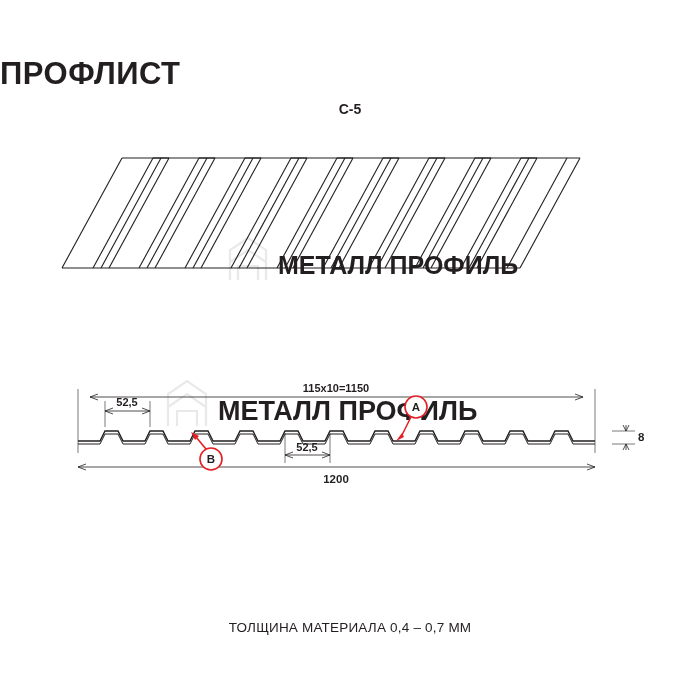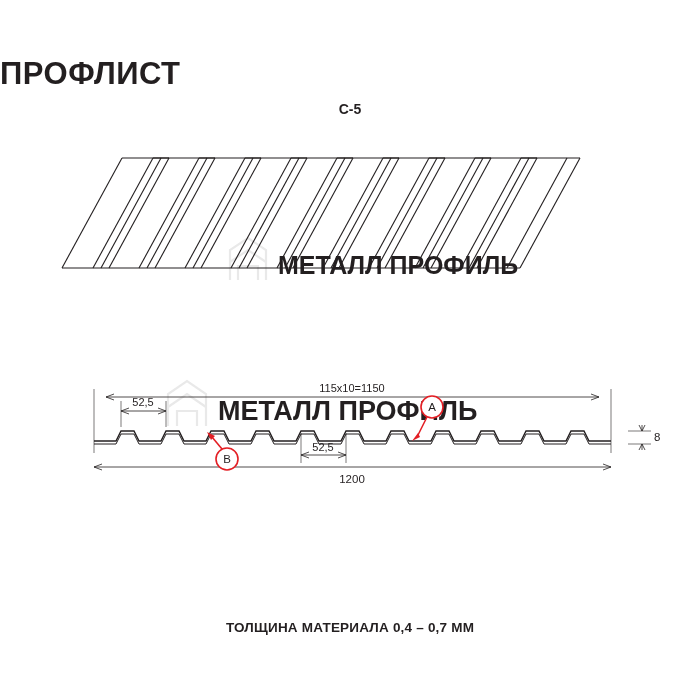--- a/index.html
+++ b/index.html
@@ -39,36 +39,37 @@
     font-size: 14px;
     font-weight: bold;
   }
   .footer-note {
     position: absolute;
     top: 620px;
     left: 0;
     width: 700px;
     text-align: center;
     font-size: 13.5px;
-    font-weight: bold;
+    font-weight: normal;
     letter-spacing: 0.2px;
   }
   .iso-view {
     position: absolute;
     top: 140px;
     left: 60px;
     width: 580px;
     height: 170px;
   }
   .section-view {
     position: absolute;
     top: 375px;
-    left: 76px;
+    left: 60px;
     width: 600px;
     height: 115px;
+    font-weight: bold;
   }
   .watermark {
     position: absolute;
     pointer-events: none;
     opacity: 1;
   }
   .wm1 { top: 228px; left: 222px; }
   .wm2 { top: 370px; left: 160px; }
   svg { display: block; overflow: visible; }
   text {

